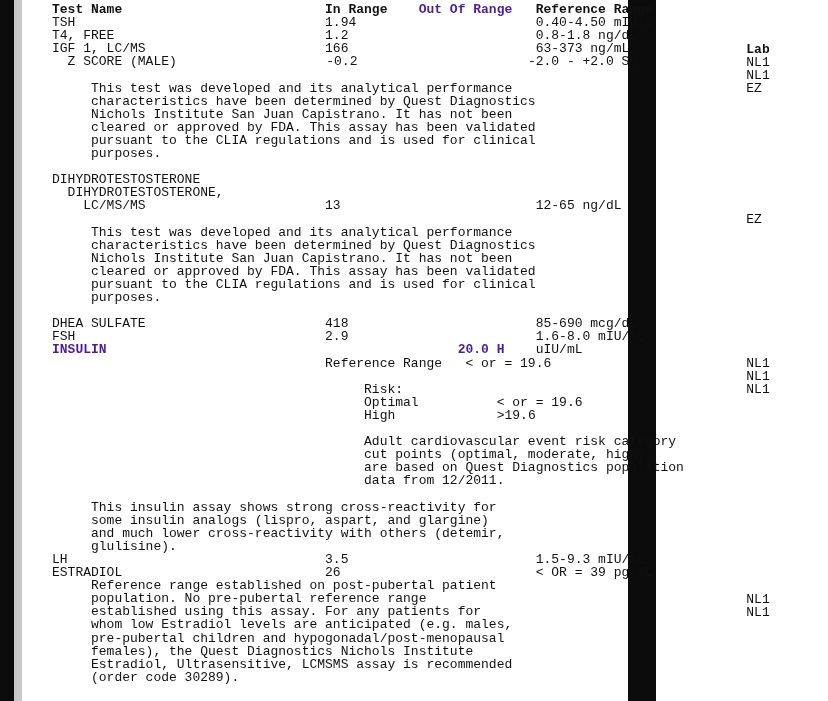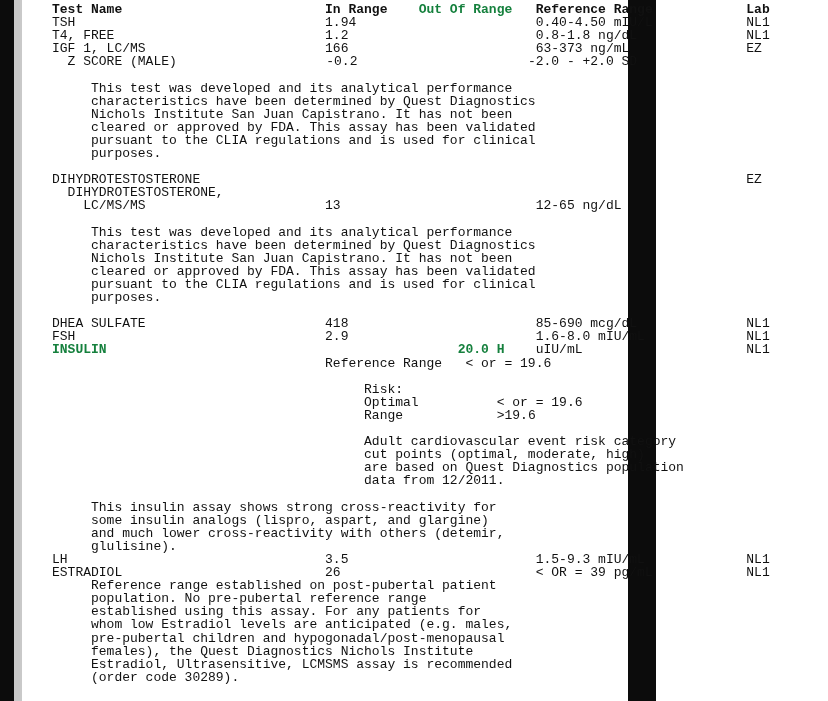--- a/index.html
+++ b/index.html
@@ -10,35 +10,35 @@
     font-size:13px;line-height:13.1px;color:#111111;
   }
   .page{position:relative;width:656px;height:701px;background:#ffffff;}
   .edge-left{position:absolute;left:0;top:0;width:14px;height:701px;background:#0c0c0c;}
   .edge-shade{position:absolute;left:14px;top:0;width:8px;height:701px;background:#c9c9c9;}
   .edge-right{position:absolute;right:0;top:0;width:28px;height:701px;background:#0c0c0c;}
   .content{position:absolute;left:52px;top:3px;width:740px;}
   .line{position:relative;height:13.1px;white-space:pre;}
   .c{position:absolute;top:0;}
   .b{font-weight:bold;}
-  .blue{color:#15803d;}
+  .blue{color:#4c1d95;}
   .ch0{left:0;}
   .ch2{left:2ch;font-family:Liberation Mono, monospace;}
   .ch4{left:4ch;}
   .ch5{left:5ch;}
   .ch34{left:34ch;margin-left:9px;}
   .ch35{left:35ch;}
   .ch40{left:40ch;}
   .ch47{left:47ch;}
   .ch52{left:52ch;}
   .ch53{left:53ch;}
   .ch57{left:57ch;}
   .ch61{left:61ch;}
   .ch62{left:62ch;}
-  .ch89{left:89ch;}
+  .ch89{left:89ch;margin-top:40px;}
 </style>
 </head>
 <body>
 
 <div class="page">
   <div class="edge-left"></div>
   <div class="edge-shade"></div>
   <div class="edge-right"></div>
 
   <div class="content">
@@ -137,21 +137,21 @@
     <div class="line"></div>
 
     <div class="line">
       <span class="c ch40">Risk:</span>
     </div>
     <div class="line">
       <span class="c ch40">Optimal</span>
       <span class="c ch57">&lt; or = 19.6</span>
     </div>
     <div class="line">
-      <span class="c ch40">Range</span>
+      <span class="c ch40">High</span>
       <span class="c ch57">&gt;19.6</span>
     </div>
 
     <div class="line"></div>
 
     <div class="line"><span class="c ch40">Adult cardiovascular event risk category</span></div>
     <div class="line"><span class="c ch40">cut points (optimal, moderate, high)</span></div>
     <div class="line"><span class="c ch40">are based on Quest Diagnostics population</span></div>
     <div class="line"><span class="c ch40">data from 12/2011.</span></div>
 

